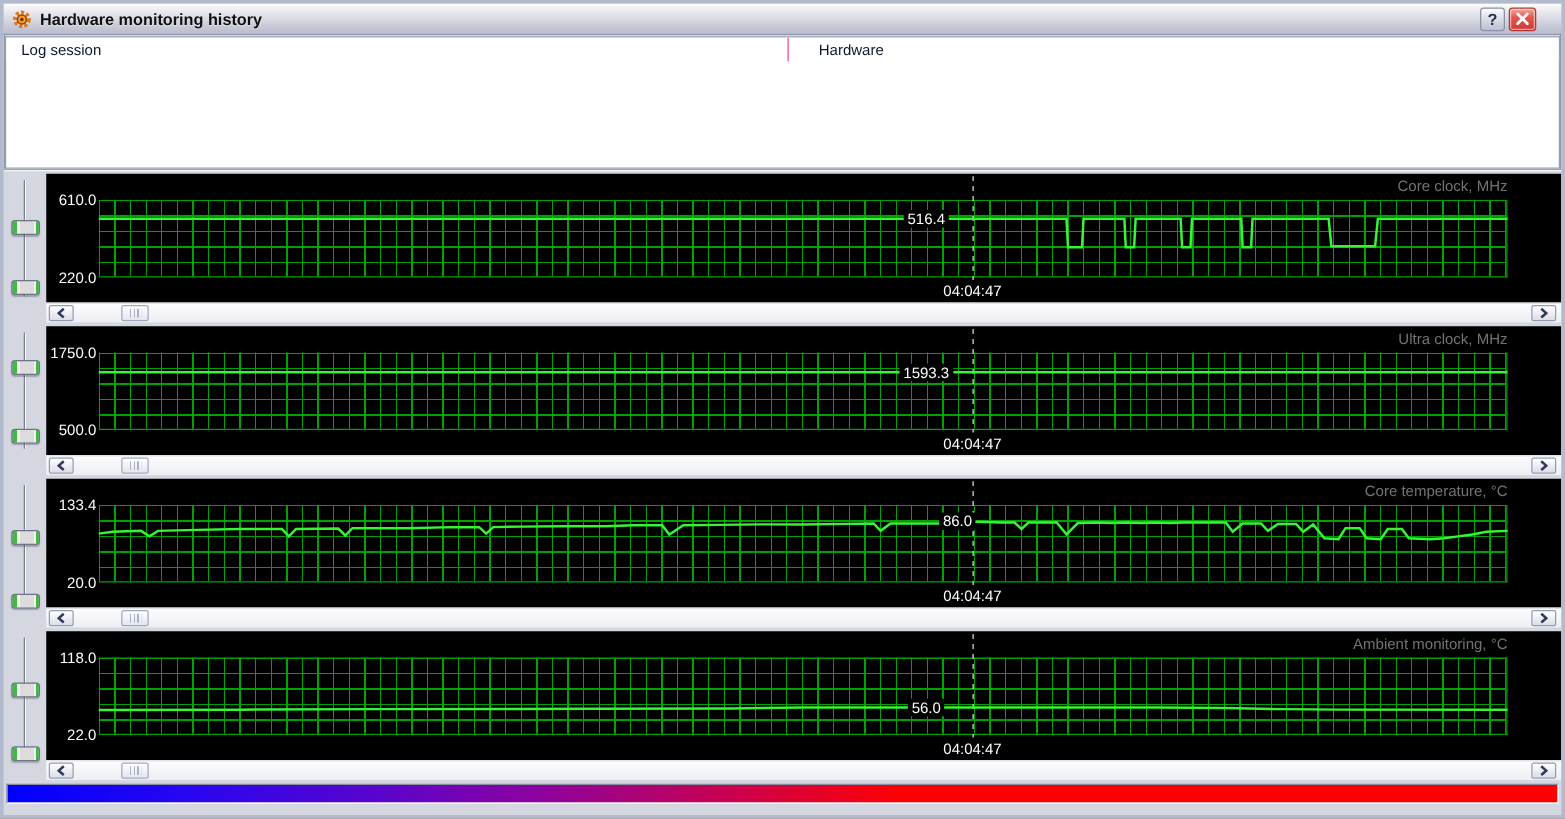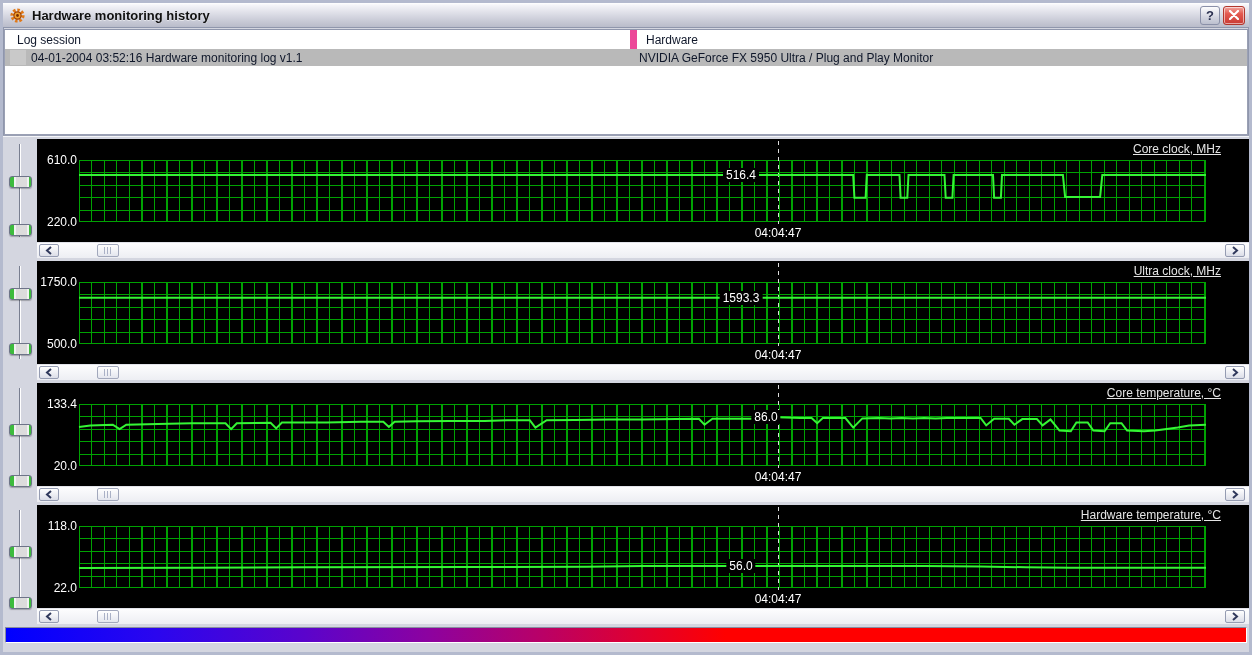--- a/index.html
+++ b/index.html
@@ -12,21 +12,21 @@
     border:3px solid #b4bace;
     box-shadow: inset 0 0 0 1px #8f96ac;
     display:flex;flex-direction:column;
   }
 
   
   .titlebar{
     height:25px;flex:0 0 25px;display:flex;align-items:center;
     background:linear-gradient(180deg,#ffffff 0%,#f4f4f8 10%,#dcdde6 45%,#c8cad6 75%,#b9bcca 100%);
     border-bottom:1px solid #8f96ac;
-    padding:0 4px 0 6px;
+    padding:0 20px 0 6px;
   }
   .app-icon{width:17px;height:17px;display:inline-block;margin-right:6px;flex:0 0 auto;}
   .title-text{font-size:13px;font-weight:bold;color:#101010;flex:1 1 auto;
     text-shadow:0 1px 0 rgba(255,255,255,.5);white-space:nowrap;overflow:hidden;}
   .tb-buttons{display:flex;gap:3px;}
   .tb-btn{width:20px;height:19px;border-radius:3px;display:flex;align-items:center;justify-content:center;
     font-size:13px;font-weight:bold;cursor:default;}
   .tb-btn.help{
     background:linear-gradient(180deg,#fdfdfe,#d3d5e0 60%,#bcc0cf);
     border:1px solid #8a90a8;color:#2a3050;
@@ -39,21 +39,21 @@
 
   
   .listbox{
     flex:0 0 106px;margin:1px 1px 0 1px;background:#ffffff;
     border:1px solid #9aa0b4;border-top:1px solid #8f96ac;
     overflow:hidden;font-size:12px;color:#0f172a;
   }
   .lb-header{display:flex;height:19px;align-items:center;background:#ffffff;}
   .lb-header .hcol{height:100%;display:flex;align-items:center;}
   .lb-header .c1{width:625px;padding-left:12px;}
-  .lb-header .c2{flex:1;padding-left:9px;border-left:7px solid #ec4899;}
+  .lb-header .c2{flex:1;padding-left:24px;border-left:1px solid #ec4899;}
   .lb-row{position:relative;display:flex;height:17px;align-items:center;background:#b9b9b9;}
   .lb-row .lead{position:absolute;left:5px;top:1px;width:16px;height:15px;background:#c9c9c9;}
   .lb-row .cell{white-space:nowrap;overflow:hidden;}
   .lb-row .c1{width:625px;padding-left:26px;}
   .lb-row .c2{flex:1;padding-left:9px;}
 
   
   .main{flex:1 1 auto;background:#d4d6e0;border-top:1px solid #9aa0b4;box-shadow:inset 0 1px 0 #f4f5f9;overflow:hidden;}
 
   .panel{position:relative;height:119px;margin-top:3px;}
@@ -73,21 +73,21 @@
       repeating-linear-gradient(to right, #00a202 0 1px, transparent 1px 12.5px),
       repeating-linear-gradient(to bottom, #00a202 0 1px, transparent 1px 12.4px);
     border-right:1px solid #00a202;border-bottom:1px solid #00a202;
   }
   svg.trace{position:absolute;left:42px;top:21px;width:1127px;height:62px;overflow:visible;}
   svg.trace polyline{fill:none;stroke:#35f535;stroke-width:2;}
   .cursor-line{
     position:absolute;left:741px;top:2px;width:1px;height:83px;
     background:repeating-linear-gradient(to bottom,#dcdcdc 0 4px,transparent 4px 8px);
   }
-  .chart-title{position:absolute;right:28px;top:3px;color:#e5e5e5;font-size:12px;text-decoration:underline;}
+  .chart-title{position:absolute;right:43px;top:3px;color:#737373;font-size:12px;}
   .ylab{position:absolute;left:2px;width:38px;text-align:right;color:#ffffff;font-size:12px;}
   .ymax{top:14px;}
   .ymin{top:76px;}
   .val-label{
     position:absolute;left:704px;transform:translate(-50%,-50%);
     color:#ffffff;font-size:12px;background:#000;padding:0 3px;white-space:nowrap;
   }
   .time-label{
     position:absolute;left:741px;transform:translateX(-50%);top:87px;
     color:#ffffff;font-size:12px;background:#000;padding:0 2px;white-space:nowrap;
@@ -141,25 +141,20 @@
         </svg>
       </span>
     </span>
   </div>
 
   <div class="listbox">
     <div class="lb-header">
       <div class="hcol c1">Log session</div>
       <div class="hcol c2">Hardware</div>
     </div>
-    <div class="lb-row">
-      <span class="lead"></span>
-      <div class="cell c1">04-01-2004 03:52:16 Hardware monitoring log v1.1</div>
-      <div class="cell c2">NVIDIA GeForce FX 5950 Ultra / Plug and Play Monitor</div>
-    </div>
   </div>
 
   <div class="main">
 
     <div class="panel">
       <div class="slider-col">
         <div class="slider-track"></div>
         <div class="slider-thumb t1" style="top: 37px;"></div>
         <div class="slider-thumb t2" style="top: 85px;"></div>
       </div>
@@ -267,21 +262,21 @@
         <div class="slider-track"></div>
         <div class="slider-thumb t1" style="top: 41px;"></div>
         <div class="slider-thumb t2" style="top: 92px;"></div>
       </div>
       <div class="chart">
         <div class="grid"></div>
         <div class="cursor-line"></div>
         <svg class="trace" viewBox="0 0 1127 62" preserveAspectRatio="none">
             <polyline points="0.0,42.0 112.7,41.7 225.4,41.3 394.4,41.0 507.2,40.7 563.5,40.0 698.7,40.0 845.3,40.0 901.6,40.4 946.7,41.3 991.8,41.7 1127.0,41.7"></polyline>
           </svg>
-        <div class="chart-title">Hardware temperature, °C</div>
+        <div class="chart-title">Ambient monitoring, °C</div>
         <div class="ylab ymax">118.0</div>
         <div class="ylab ymin">22.0</div>
         <div class="val-label" style="top: 61px;">56.0</div>
         <div class="time-label">04:04:47</div>
       </div>
       <div class="hscroll">
         <div class="sc-btn left">
             <svg width="8" height="9" viewBox="0 0 8 9">
               <path d="M6 1 L2 4.5 L6 8" fill="none" stroke="#30395c" stroke-width="2"></path>
             </svg>

